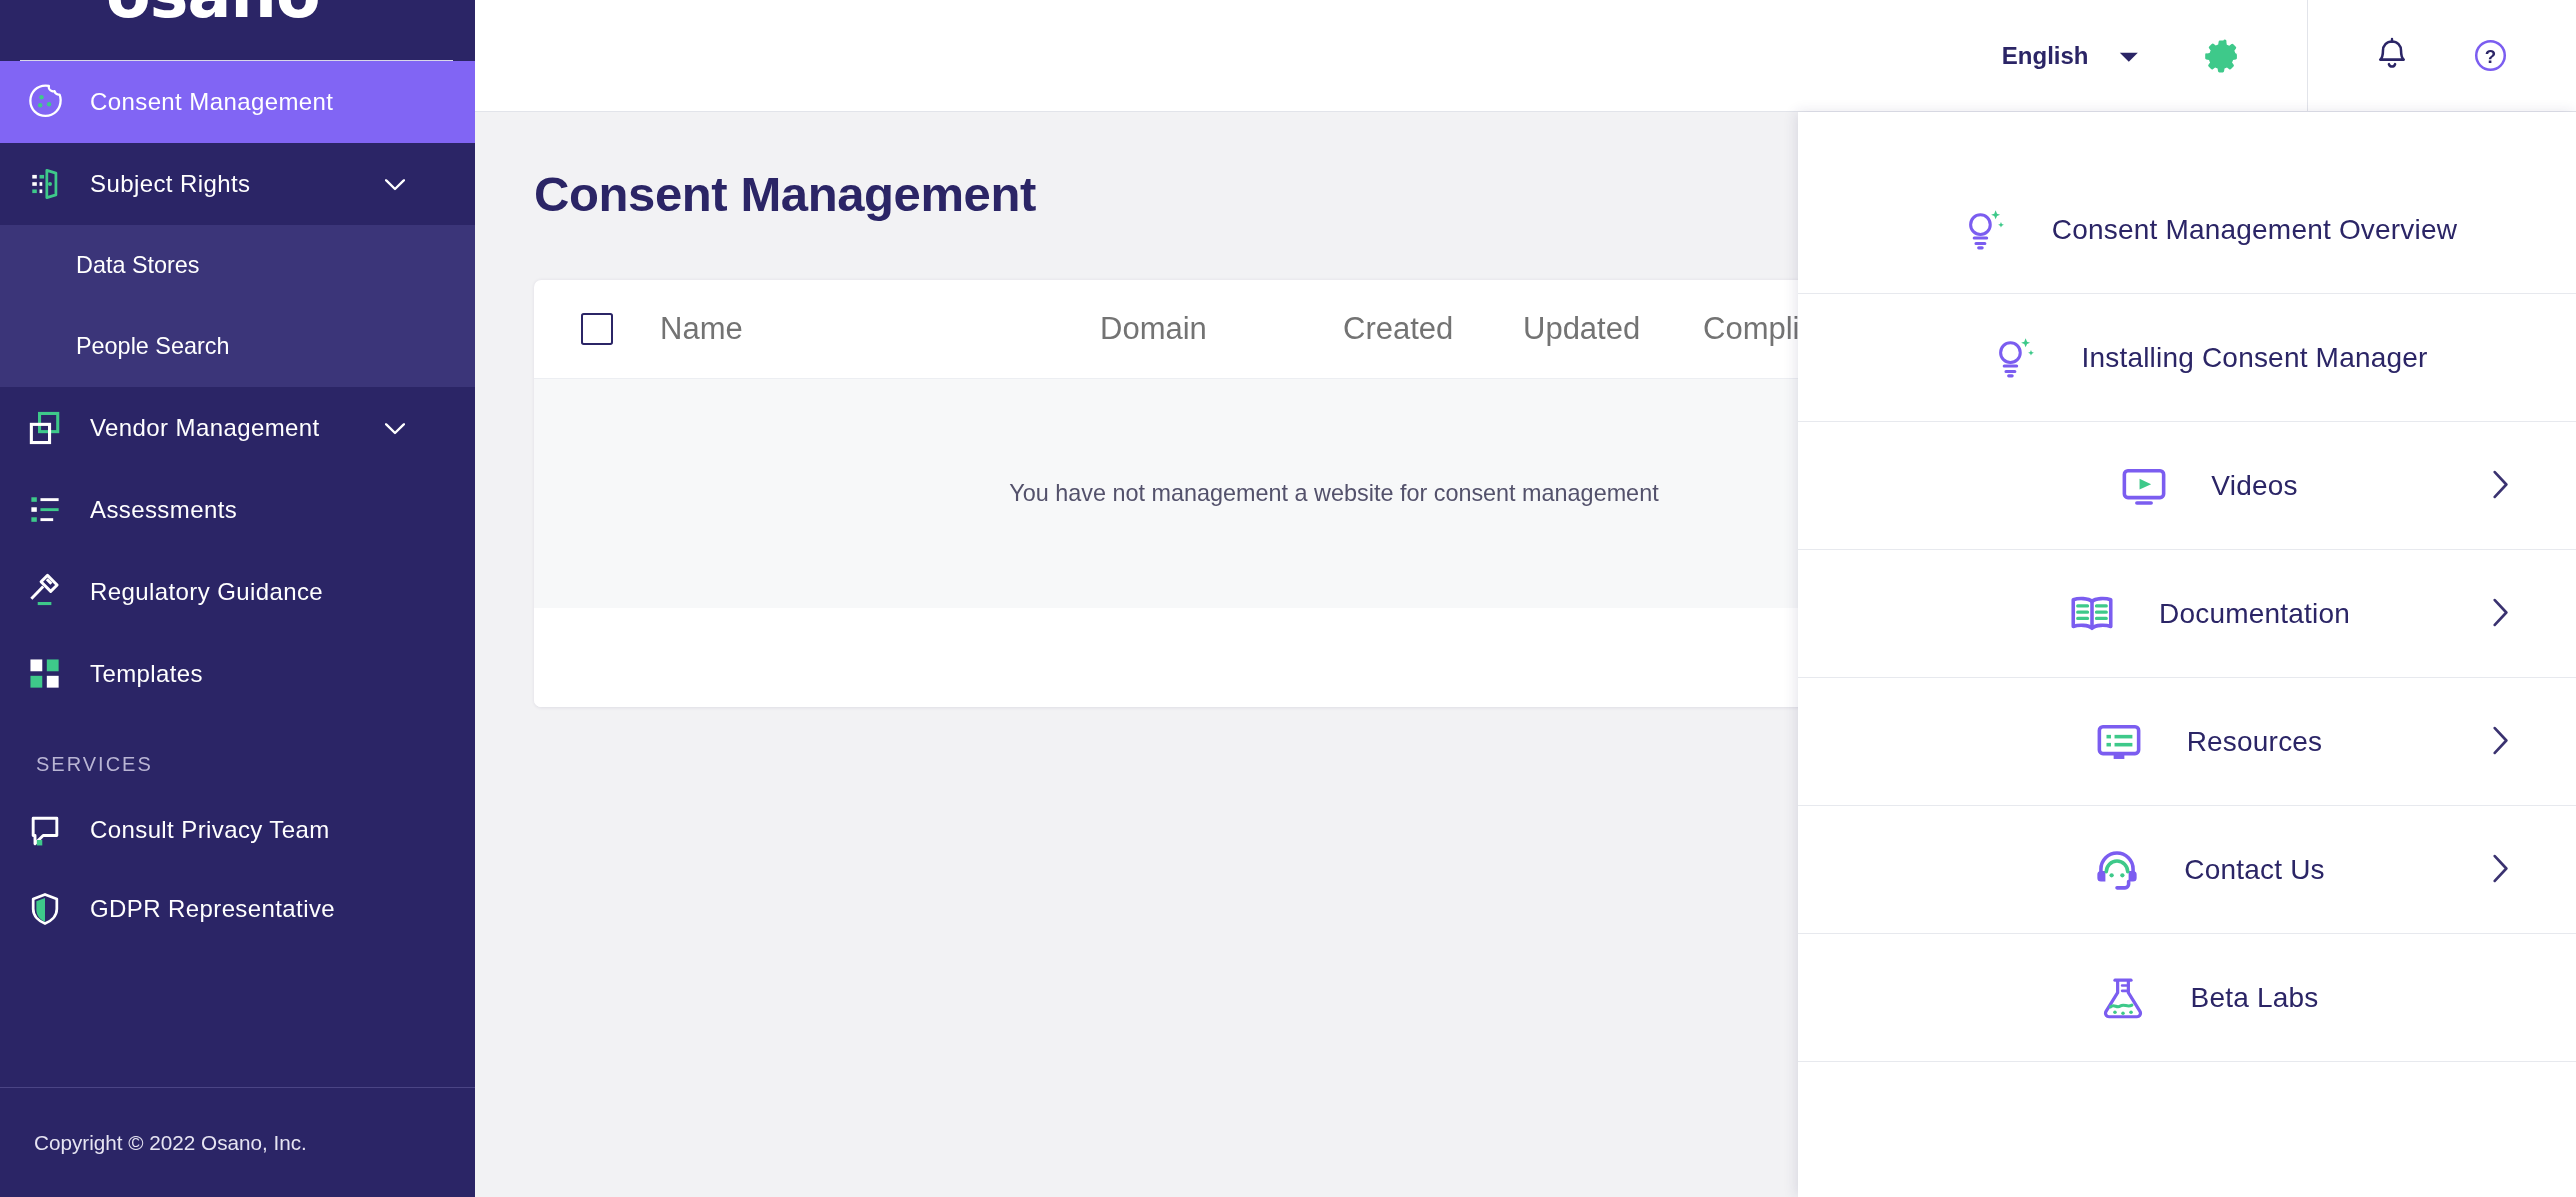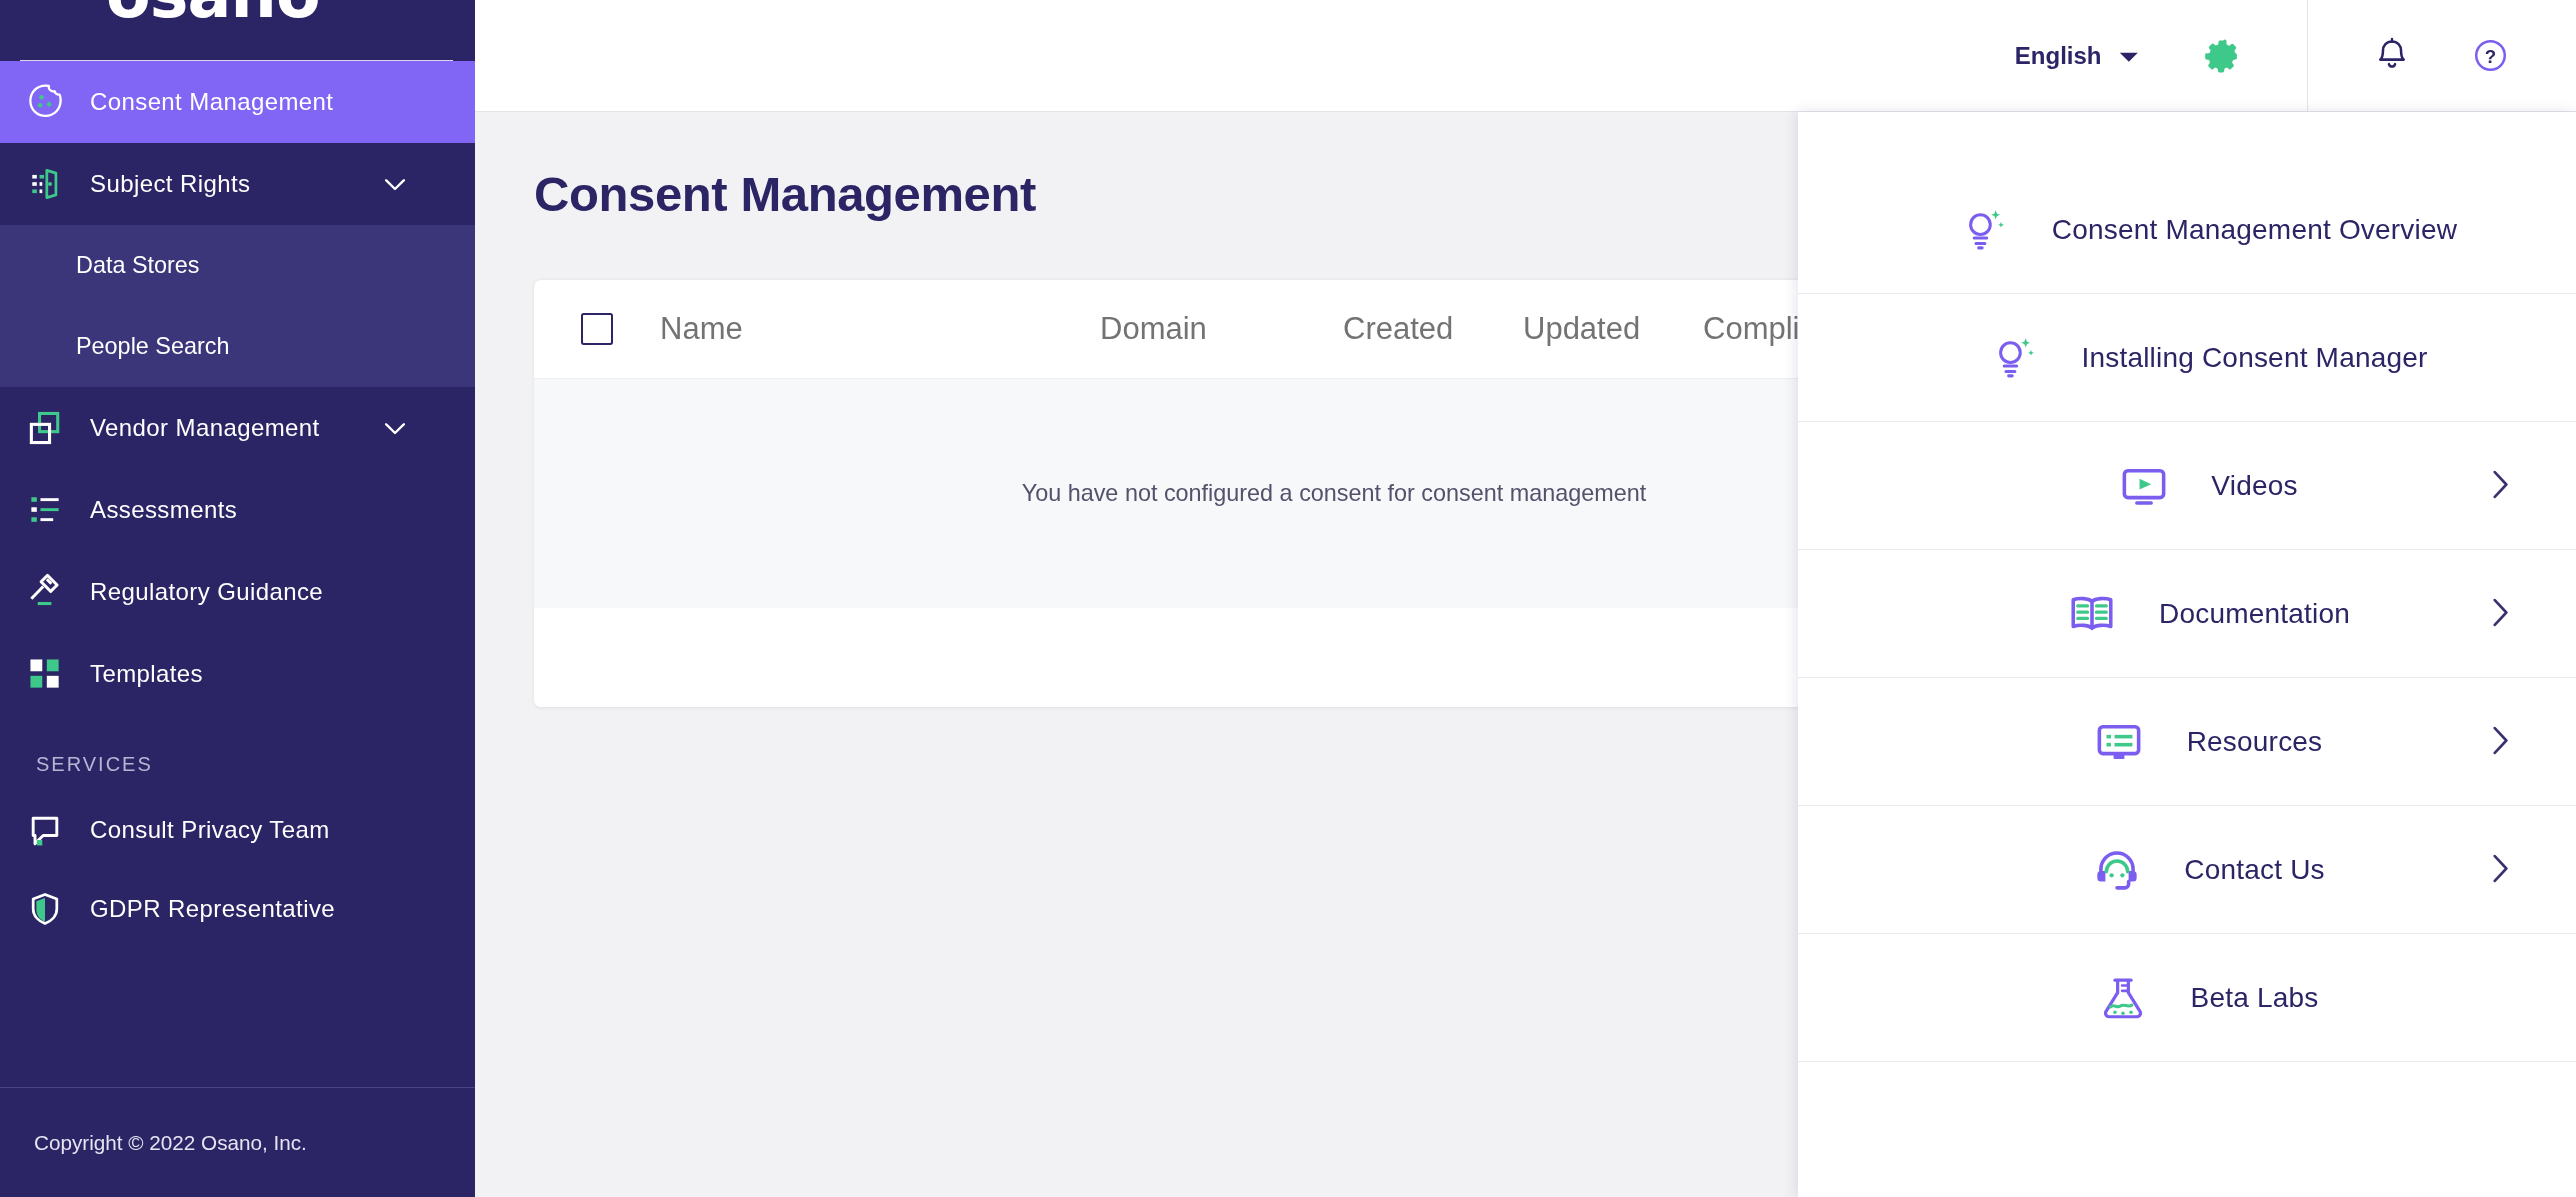--- a/index.html
+++ b/index.html
@@ -56,21 +56,21 @@
     font-size:20.7px; color:#e6e4f2;
   }
 
   
   #topbar {
     position:absolute; left:475px; top:0; right:0; height:112px;
     background:#fff; display:flex; align-items:center; justify-content:flex-end;
     border-bottom:0.9px solid #e2e4ea;
   }
   #lang-select {
-    display:flex; align-items:center; gap:16px; cursor:pointer;
+    display:flex; align-items:center; gap:29px; cursor:pointer;
     font-size:24px; font-weight:bold; color:#2b2566;
   }
   #gear-btn { margin-left:65px; cursor:pointer; display:flex; }
   #topbar-divider {
     width:0.9px; height:112px; background:#e2e4ea; margin-left:63px;
   }
   #bell-btn { margin-left:65px; cursor:pointer; display:flex; }
   #help-btn { margin-left:59px; margin-right:65px; cursor:pointer; display:flex; }
 
   
@@ -325,21 +325,21 @@
     <div id="table-head">
       <div class="chk-cell">
         <div class="chk-box"></div>
       </div>
       <div class="th th-name">Name</div>
       <div class="th th-domain">Domain</div>
       <div class="th th-created">Created</div>
       <div class="th th-updated">Updated</div>
       <div class="th th-compliance">Compliance</div>
     </div>
-    <div id="table-empty">You have not configured a consent for consent management</div>
+    <div id="table-empty">You have not management a website for consent management</div>
     <div id="table-foot"></div>
   </div>
 </div>
 
 <div id="help-panel">
 
   <div id="help-list">
 
     <div class="help-row">
       <span class="help-row-icon">

